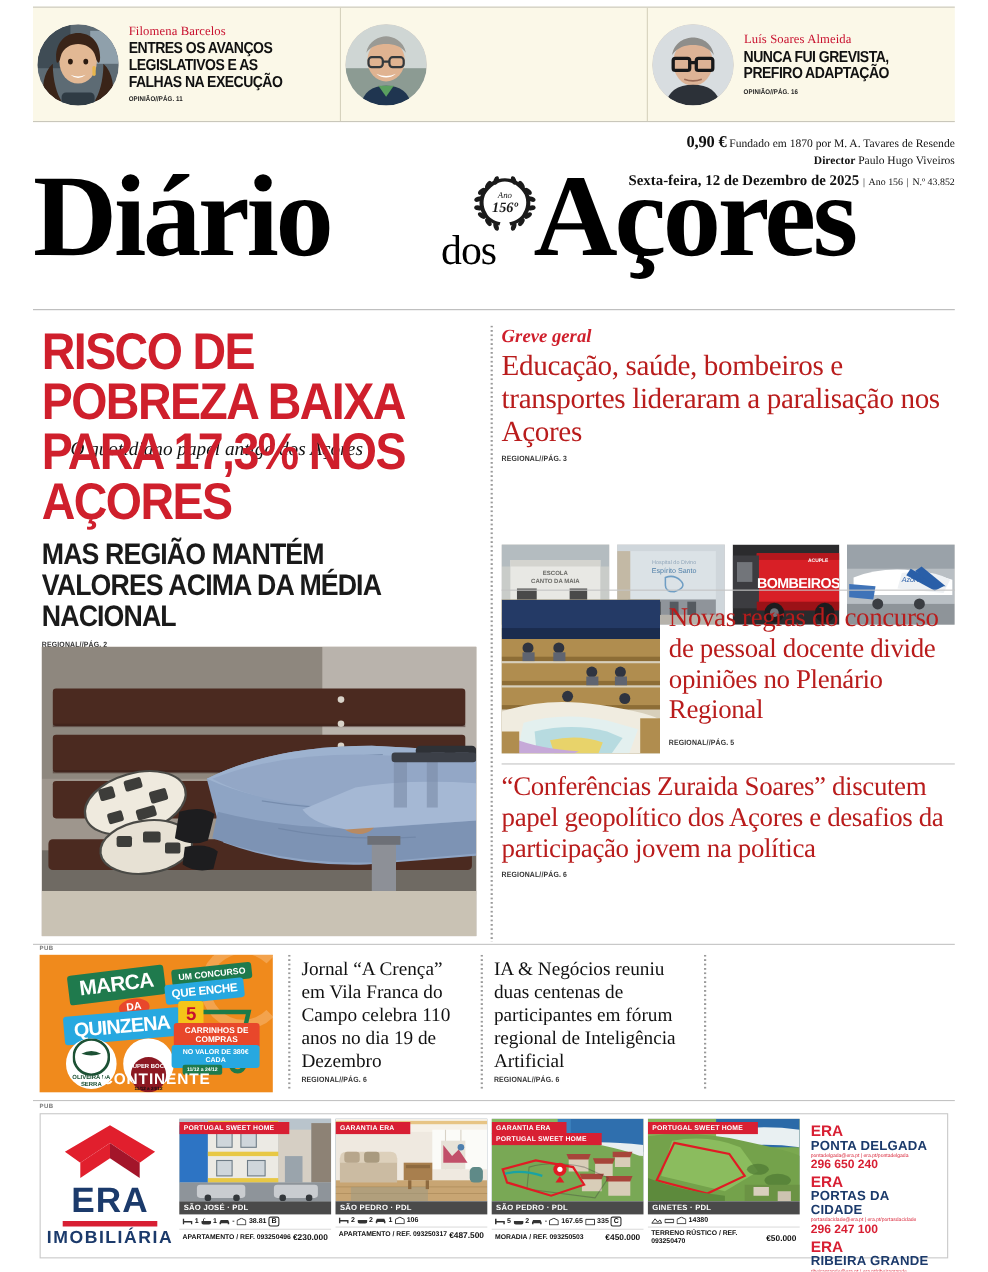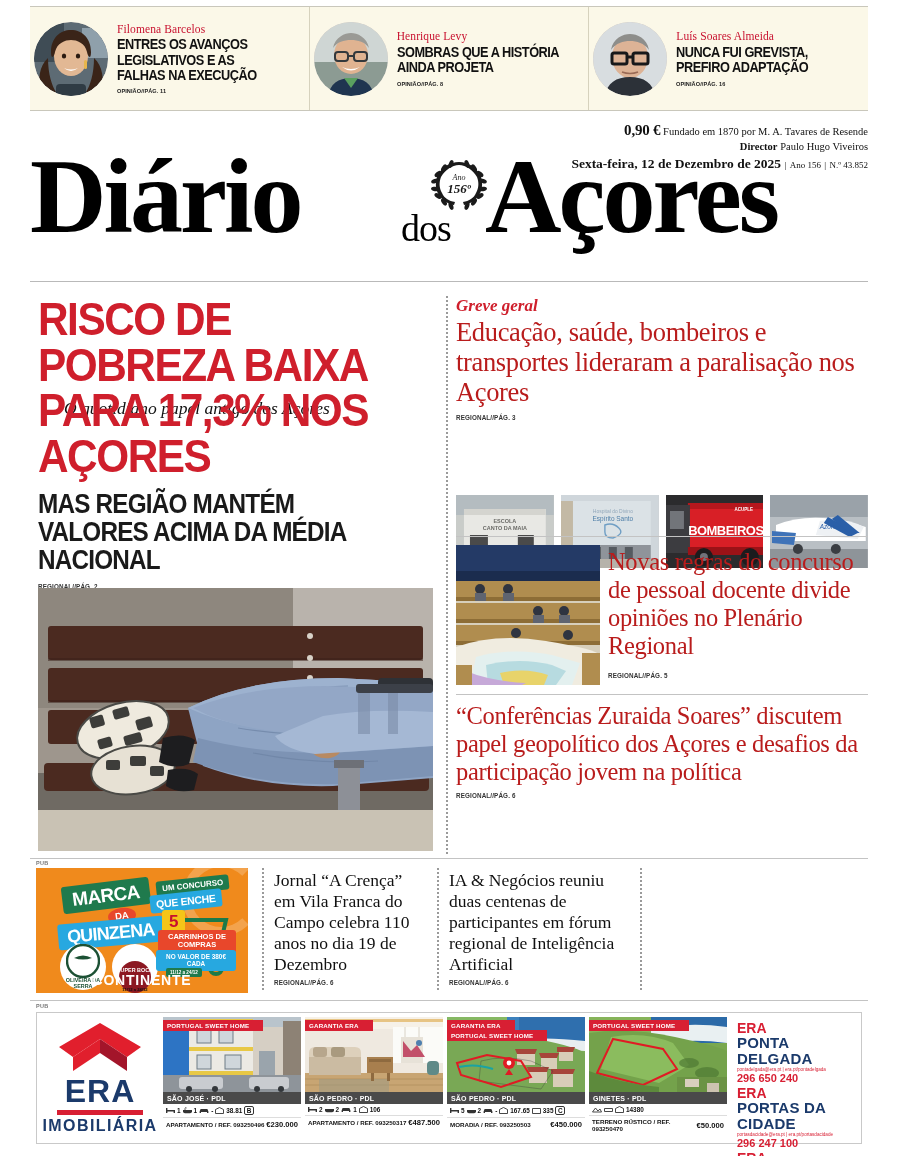--- a/index.html
+++ b/index.html
@@ -228,21 +228,21 @@
   .prop-foot {
     display:flex; justify-content:space-between; align-items:center; padding:2px 3px;
     font-family:"Liberation Sans", sans-serif; font-weight:bold; font-size:6.2px; color:#111;
   }
   .prop-price { font-size:7.6px; }
 
   .era-contacts { flex:1 1 auto; padding:4px 2px 2px 10px; }
   .ec-era { font-family:"Liberation Sans", sans-serif; font-weight:bold;
     font-size:14px; color:#d81f33; line-height:1; }
   .ec-city { font-family:"Liberation Sans", sans-serif; font-weight:bold;
-    font-size:15px; color:#1b3a6b; line-height:1.05; letter-spacing:.2px; }
+    font-size:12px; color:#1b3a6b; line-height:1.05; letter-spacing:.2px; }
   .ec-mail { font-family:"Liberation Sans", sans-serif; font-size:4.6px;
     color:#d81f33; line-height:1.2; }
   .ec-tel { font-family:"Liberation Sans", sans-serif; font-weight:bold;
     font-size:11px; color:#d81f33; line-height:1.1; margin-bottom:2px; }
   .ec-legal { font-family:"Liberation Sans", sans-serif; font-size:4.2px;
     color:#8a8a8a; line-height:1.25; margin-top:3px; }
 </style>
 </head>
 <body>
 
@@ -295,25 +295,20 @@
         <ellipse cx="37" cy="33" rx="17" ry="19" fill="#e0b391"></ellipse>
         <path d="M19 26c2-11 12-15 18-15s16 4 18 15c-4-6-11-8-18-8s-14 2-18 8z" fill="#9a9a95"></path>
         <rect x="21" y="30" width="13" height="9" rx="3" fill="none" stroke="#33383c" stroke-width="2"></rect>
         <rect x="40" y="30" width="13" height="9" rx="3" fill="none" stroke="#33383c" stroke-width="2"></rect>
         <path d="M34 34h6" stroke="#33383c" stroke-width="2"></path>
         <path d="M28 45q9 7 18 0q-9 4-18 0z" fill="#fff"></path>
         <path d="M14 74c2-12 10-18 23-18s21 6 23 18z" fill="#1f3550"></path>
         <path d="M30 56h14l-7 10z" fill="#5aa05f"></path>
             </g>
           </svg>
-      </div>
-      <div class="op-txt">
-        <div class="op-author">Henrique Levy</div>
-        <div class="op-head">SOMBRAS QUE A HISTÓRIA AINDA PROJETA</div>
-        <div class="op-ref">OPINIÃO//PÁG. 8</div>
       </div>
     </div>
 
     <div class="op-col">
       <div class="op-photo">
         <svg viewBox="0 0 74 74">
             <defs>
               <clipPath id="c3">
                 <circle cx="37" cy="37" r="37"></circle>
               </clipPath>

